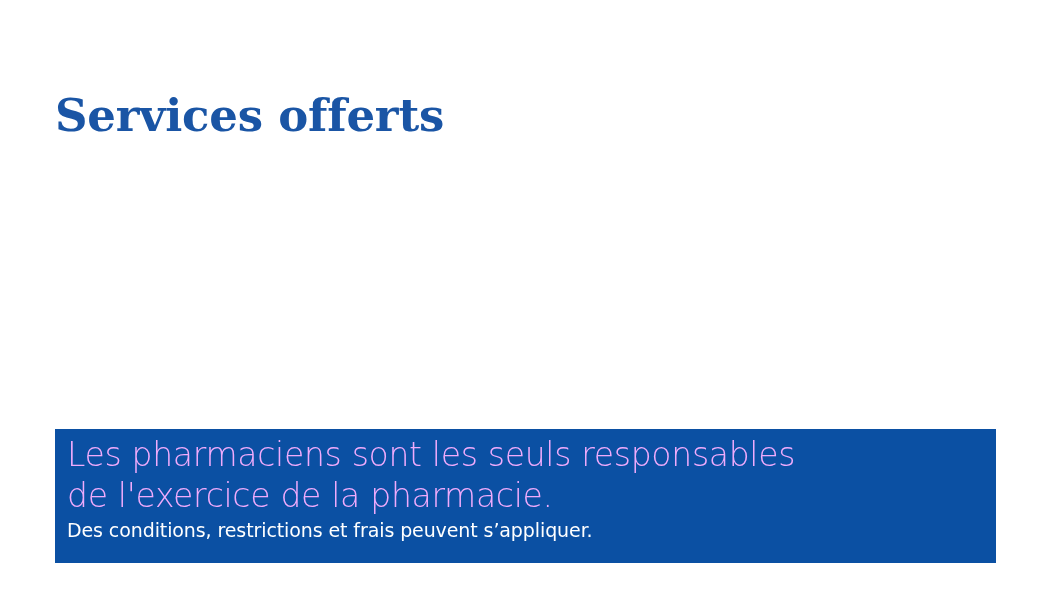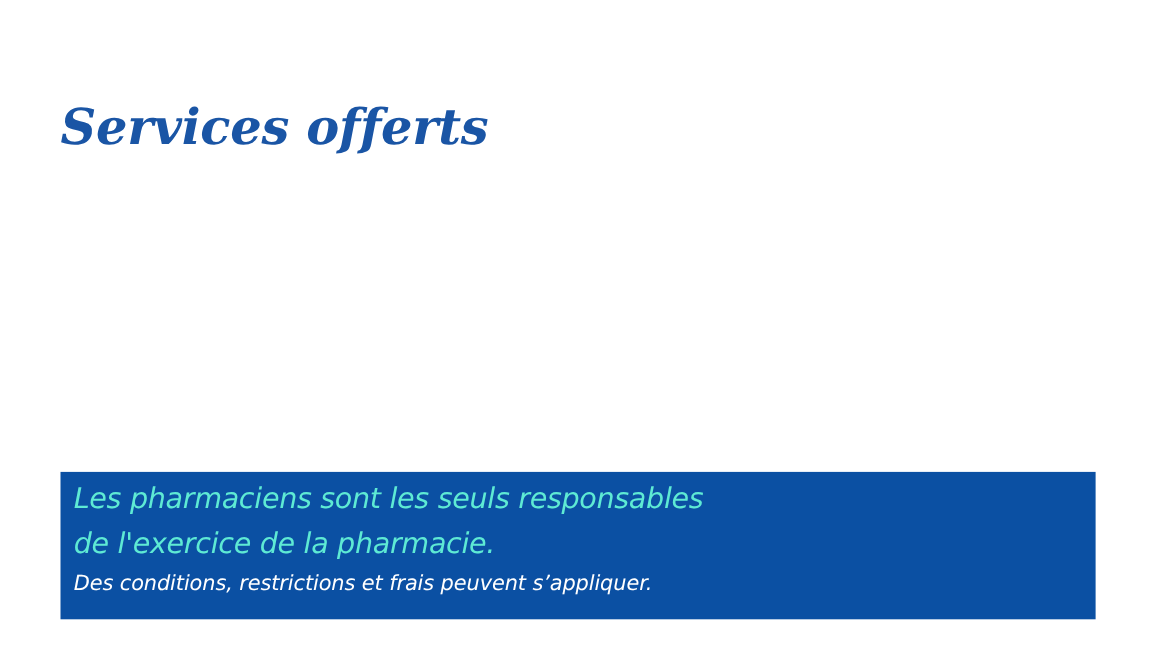--- a/index.html
+++ b/index.html
@@ -11,21 +11,20 @@
     height: 600px;
     background: #ffffff;
     font-family: "Liberation Sans", sans-serif;
     overflow: hidden;
   }
   .slide {
     position: relative;
     width: 854px;
     height: 600px;
     background: #ffffff;
-    font-style: italic;
   }
   .slide-title {
     position: absolute;
     left: 55px;
     top: 59px;
     font-family: "DejaVu Serif", "Liberation Serif", serif;
     font-weight: bold;
     font-size: 45px;
     line-height: 54px;
     letter-spacing: -0.2px;
@@ -47,23 +46,23 @@
     height: 134px;
     background: #0b50a3;
     box-sizing: border-box;
     padding: 5px 14px 0 12px;
     overflow: hidden;
   }
   .callout-heading {
     margin: 0;
     font-family: "DejaVu Sans", "Liberation Sans", sans-serif;
     font-weight: 300;
-    font-size: 26px;
+    font-size: 33px;
     line-height: 41px;
-    color: #5eead4;
+    color: #f0abfc;
     letter-spacing: -0.3px;
     white-space: pre-line;
   }
   .callout-subtext {
     margin: 2px 0 0 0;
     font-family: "DejaVu Sans", "Liberation Sans", sans-serif;
     font-weight: 400;
     font-size: 19px;
     line-height: 24px;
     color: #ffffff;

